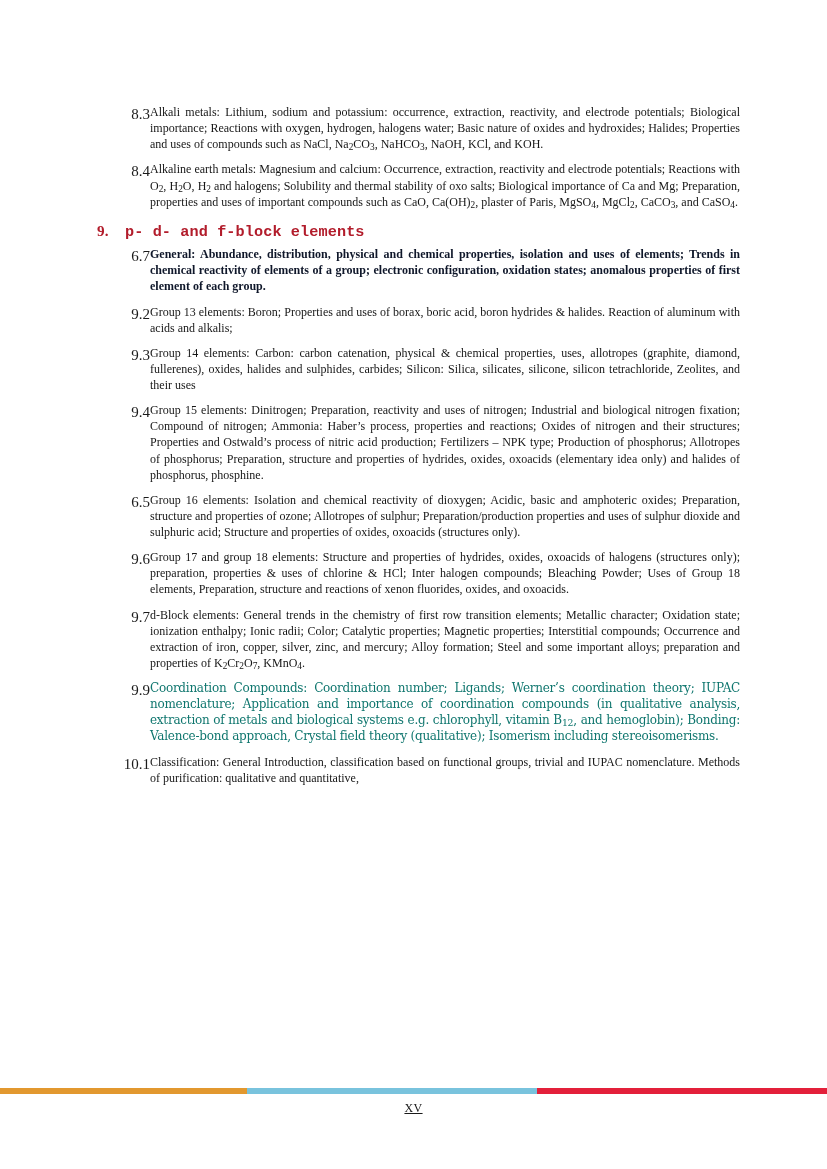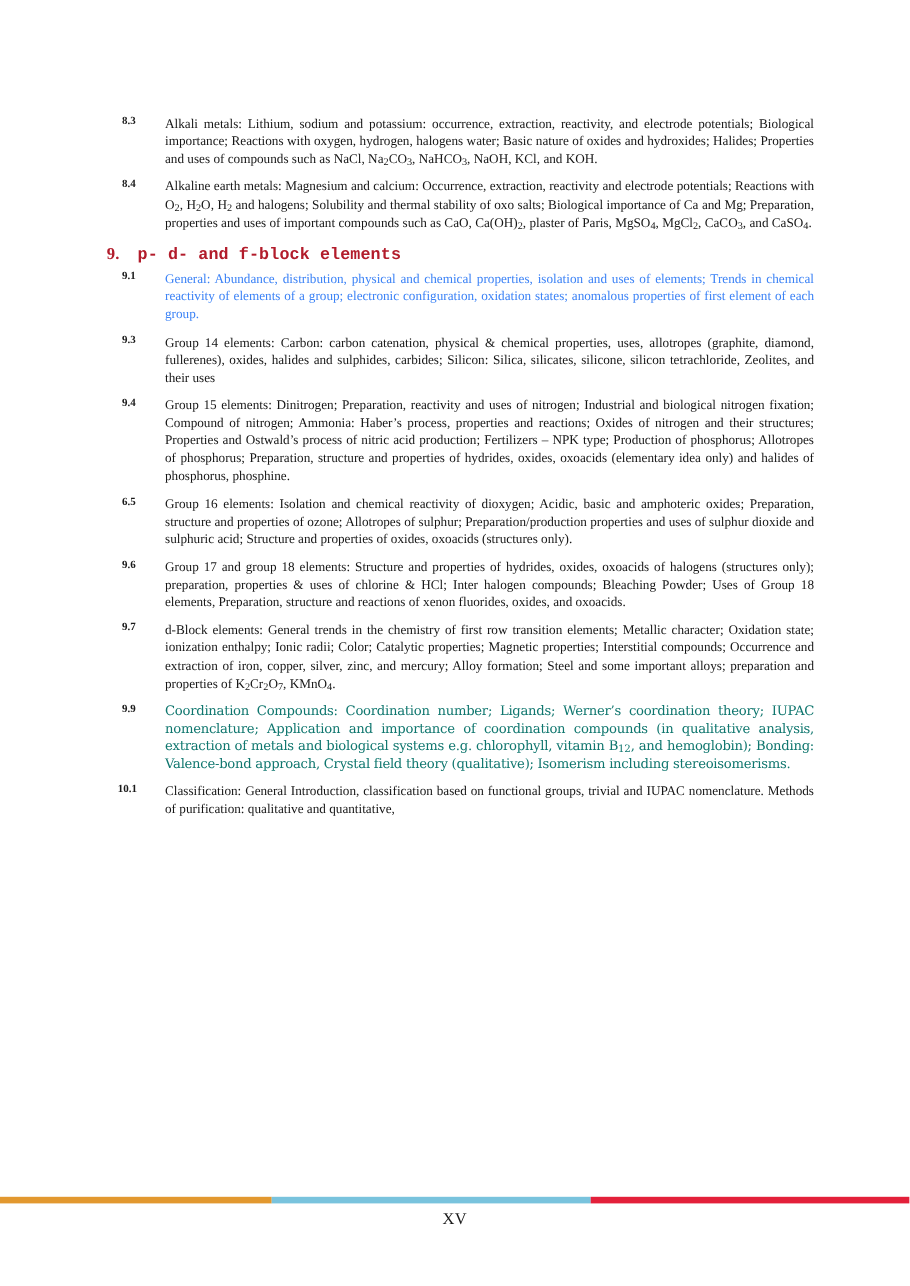--- a/index.html
+++ b/index.html
@@ -52,47 +52,46 @@
 
   
   .item {
     display: flex;
     align-items: flex-start;
     margin: 0 0 9px 0;
   }
   .item .num {
     flex: 0 0 53px;
     width: 53px;
-    font-size: 10px;
+    font-size: 15px;
     line-height: 1.345;
-    text-align: left;
+    text-align: right;
     padding-left: 14px;
     box-sizing: border-box;
     white-space: nowrap;
-    font-weight: bold;
   }
   .item .num.wide {
     padding-left: 10px;
   }
   .item .txt {
     flex: 1 1 auto;
     font-size: 12px;
     line-height: 1.345;
     text-align: justify;
     text-justify: inter-word;
     hyphens: none;
   }
   .item .txt sub {
     font-size: 0.78em;
     vertical-align: -0.22em;
     line-height: 0;
   }
 
   
-  .tone-red    { color: #3b82f6; }
+  .tone-red    { color: #0f172a; font-weight: bold; }
   .tone-black  { color: #161616; }
   .tone-narrow { font-family: "DejaVu Serif", "Liberation Serif", serif; font-size: 14px; letter-spacing: -0.25px; color: #0f766e; }
 
   
   .footer-rule {
     position: absolute;
     left: 0;
     top: 1088px;
     width: 827px;
     height: 6px;
@@ -102,23 +101,24 @@
   .seg-orange { flex: 0 0 247px; background: #e2982f; }
   .seg-blue   { flex: 0 0 290px; background: #79c3dd; }
   .seg-red    { flex: 1 1 auto;  background: #e3203a; }
 
   .folio {
     position: absolute;
     top: 1101px;
     left: 0;
     width: 827px;
     text-align: center;
-    font-size: 15px;
+    font-size: 12px;
     color: #1a1a1a;
     letter-spacing: 0.4px;
+    text-decoration: underline;
   }
 </style>
 </head>
 <body>
 
 <div class="page">
 
   <div class="content">
       <div class="item">
         <div class="num">8.3</div>
@@ -126,22 +126,26 @@
       </div>
       <div class="item">
         <div class="num">8.4</div>
         <div class="txt tone-black">Alkaline earth metals: Magnesium and calcium: Occurrence, extraction, reactivity and electrode potentials; Reactions with O<sub>2</sub>, H<sub>2</sub>O, H<sub>2</sub> and halogens; Solubility and thermal stability of oxo salts; Biological importance of Ca and Mg; Preparation, properties and uses of important compounds such as CaO, Ca(OH)<sub>2</sub>, plaster of Paris, MgSO<sub>4</sub>, MgCl<sub>2</sub>, CaCO<sub>3</sub>, and CaSO<sub>4</sub>.</div>
       </div>
       <div class="section-heading">
         <span class="sec-num">9.</span>
         <span class="sec-title">p- d- and f-block elements</span>
       </div>
       <div class="item">
-        <div class="num">9.1</div>
+        <div class="num">6.7</div>
         <div class="txt tone-red">General: Abundance, distribution, physical and chemical properties, isolation and uses of elements; Trends in chemical reactivity of elements of a group; electronic configuration, oxidation states; anomalous properties of first element of each group.</div>
+      </div>
+      <div class="item">
+        <div class="num">9.2</div>
+        <div class="txt tone-black">Group 13 elements: Boron; Properties and uses of borax, boric acid, boron hydrides &amp; halides. Reaction of aluminum with acids and alkalis;</div>
       </div>
       <div class="item">
         <div class="num">9.3</div>
         <div class="txt tone-black">Group 14 elements: Carbon: carbon catenation, physical &amp; chemical properties, uses, allotropes (graphite, diamond, fullerenes), oxides, halides and sulphides, carbides; Silicon: Silica, silicates, silicone, silicon tetrachloride, Zeolites, and their uses</div>
       </div>
       <div class="item">
         <div class="num">9.4</div>
         <div class="txt tone-black">Group 15 elements: Dinitrogen; Preparation, reactivity and uses of nitrogen; Industrial and biological nitrogen fixation; Compound of nitrogen; Ammonia: Haber’s process, properties and reactions; Oxides of nitrogen and their structures; Properties and Ostwald’s process of nitric acid production; Fertilizers – NPK type; Production of phosphorus; Allotropes of phosphorus; Preparation, structure and properties of hydrides, oxides, oxoacids (elementary idea only) and halides of phosphorus, phosphine.</div>
       </div>
       <div class="item">

